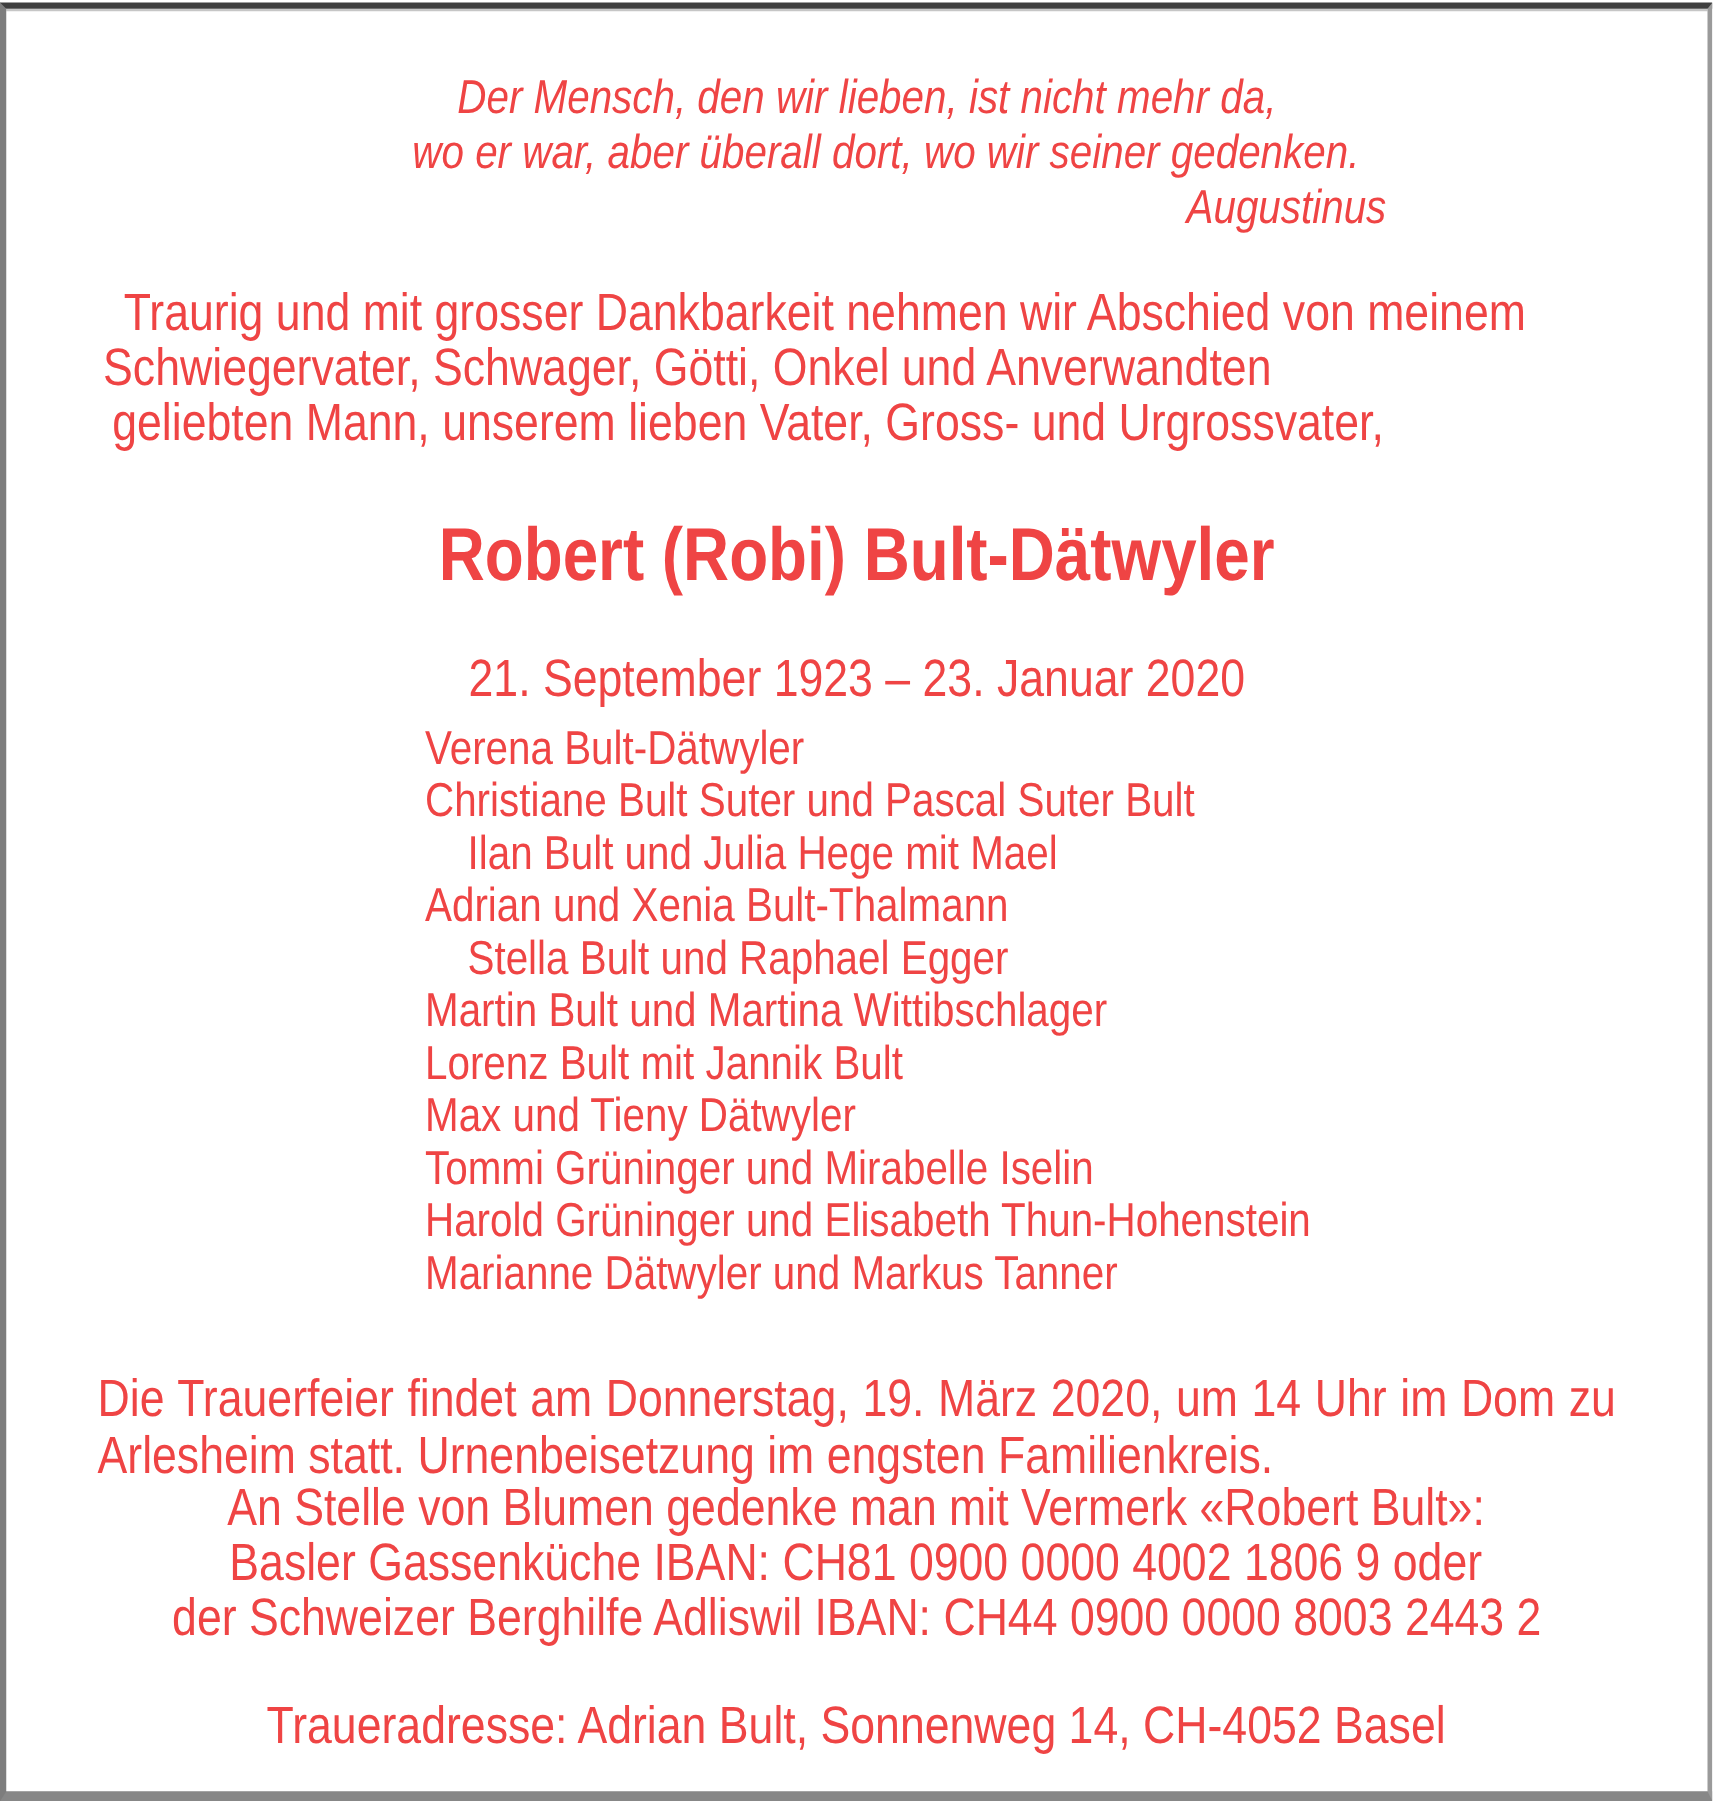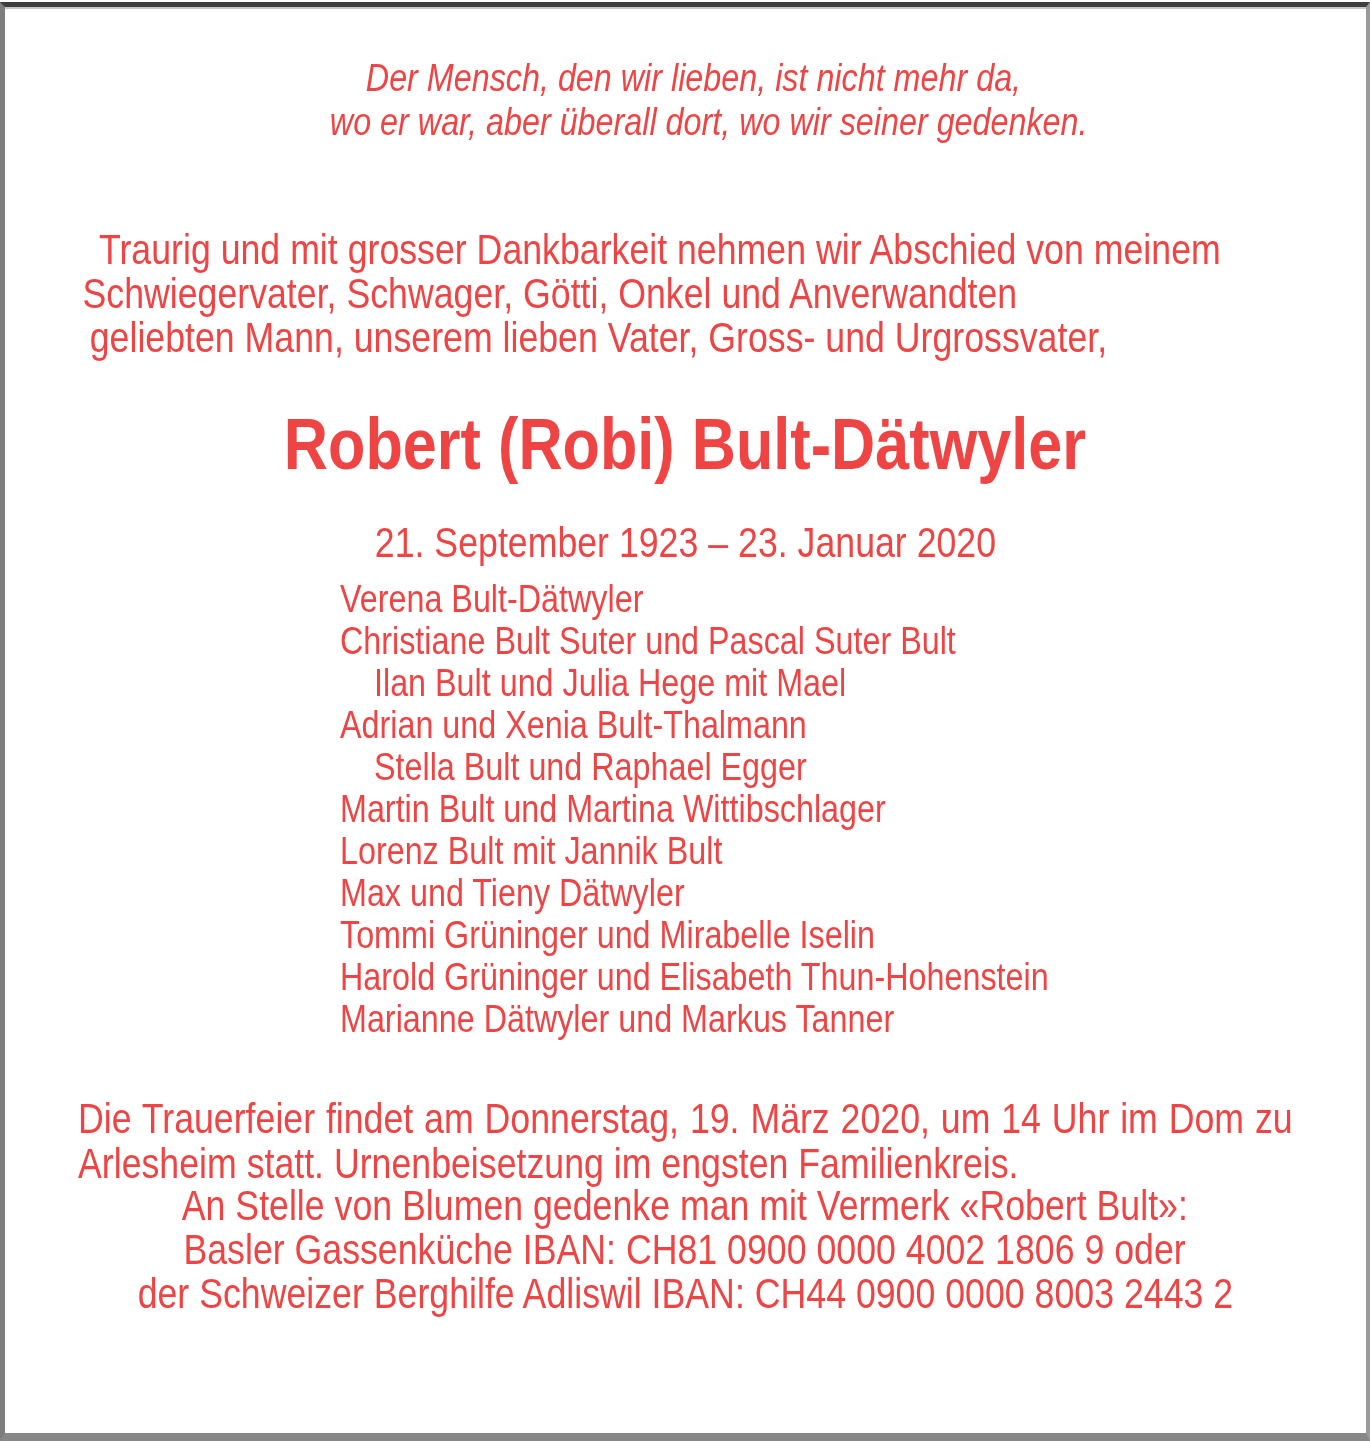--- a/index.html
+++ b/index.html
@@ -46,21 +46,21 @@
     position: absolute;
     top: 228px; left: 0; width: 100%;
     font-size: 42px;
     line-height: 44px;
     text-align: left;
   }
 
   .deceased-name {
     position: absolute;
     top: 396px; left: 0; width: 100%;
-    font-size: 72px;
+    font-size: 60px;
     font-weight: bold;
     line-height: 96px;
     text-align: center;
   }
 
   .life-dates {
     position: absolute;
     top: 522px; left: 0; width: 100%;
     font-size: 42px;
     line-height: 42px;
@@ -105,20 +105,21 @@
 </head>
 <body>
 
 <div class="page">
 
   <div class="frame"></div>
 
   <div class="quote">
     <div><span class="cx-c">Der Mensch, den wir lieben, ist nicht mehr da,</span></div>
     <div><span class="cx-c">wo er war, aber überall dort, wo wir seiner gedenken.</span></div>
+    <div class="attribution"><span class="cx-r">Augustinus</span></div>
   </div>
 
   <div class="intro">
     <div><span class="cx-c">Traurig und mit grosser Dankbarkeit nehmen wir Abschied von meinem</span></div>
     <div><span class="cx-c">Schwiegervater, Schwager, Götti, Onkel und Anverwandten</span></div>
     <div><span class="cx-c">geliebten Mann, unserem lieben Vater, Gross- und Urgrossvater,</span></div>
   </div>
 
   <div class="deceased-name">
     <span class="cx-c">Robert (Robi) Bult-Dätwyler</span>
@@ -146,14 +147,17 @@
     <div class="justified">Die Trauerfeier findet am Donnerstag, 19. März 2020, um 14 Uhr im Dom zu</div>
     <div>Arlesheim statt. Urnenbeisetzung im engsten Familienkreis.</div>
   </div>
 
   <div class="donations">
     <div><span class="cx-c">An Stelle von Blumen gedenke man mit Vermerk «Robert Bult»:</span></div>
     <div><span class="cx-c">Basler Gassenküche IBAN: CH81 0900 0000 4002 1806 9 oder</span></div>
     <div><span class="cx-c">der Schweizer Berghilfe Adliswil IBAN: CH44 0900 0000 8003 2443 2</span></div>
   </div>
 
+  <div class="mourning-address">
+    <span class="cx-c">Traueradresse: Adrian Bult, Sonnenweg 14, CH-4052 Basel</span>
+  </div>
 
 </div>
 
 </body></html>

